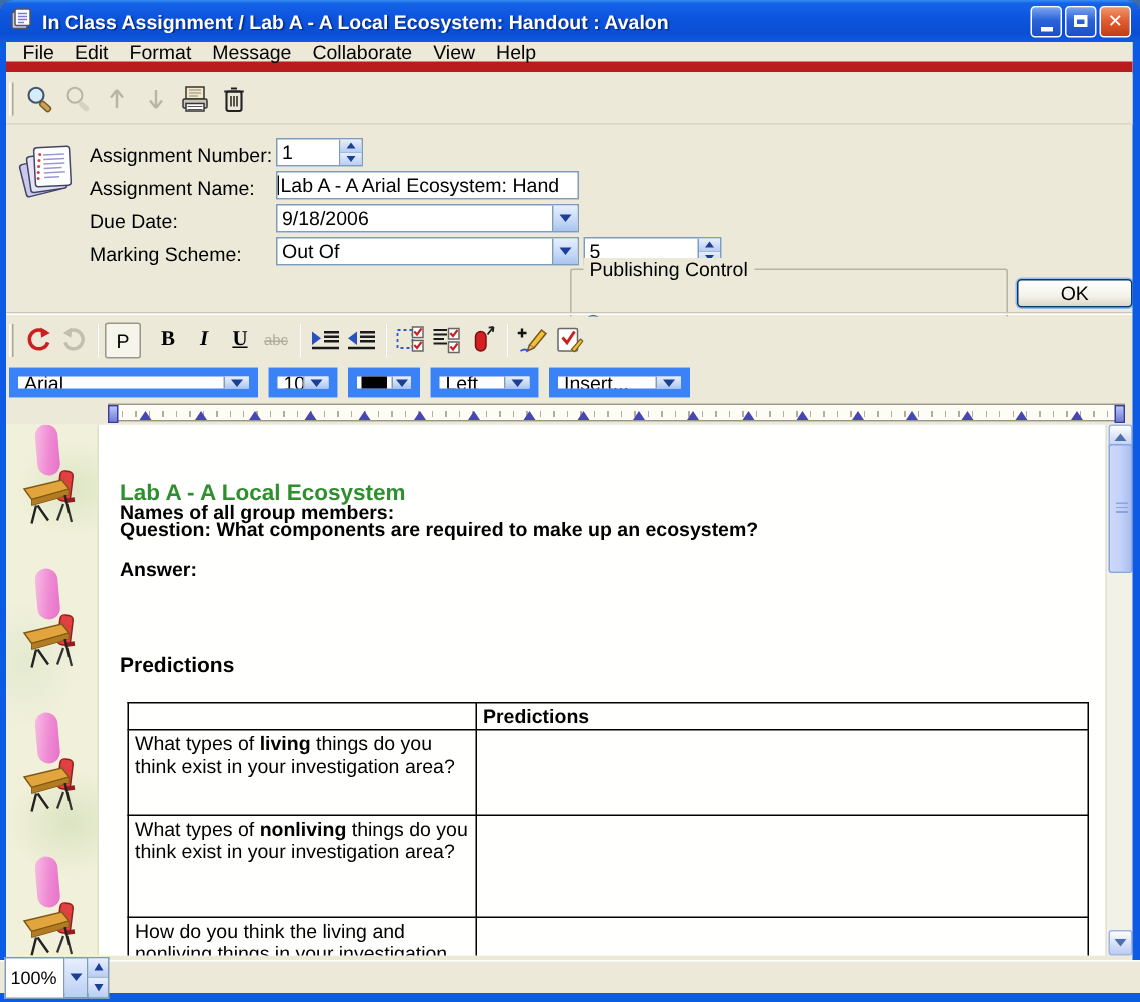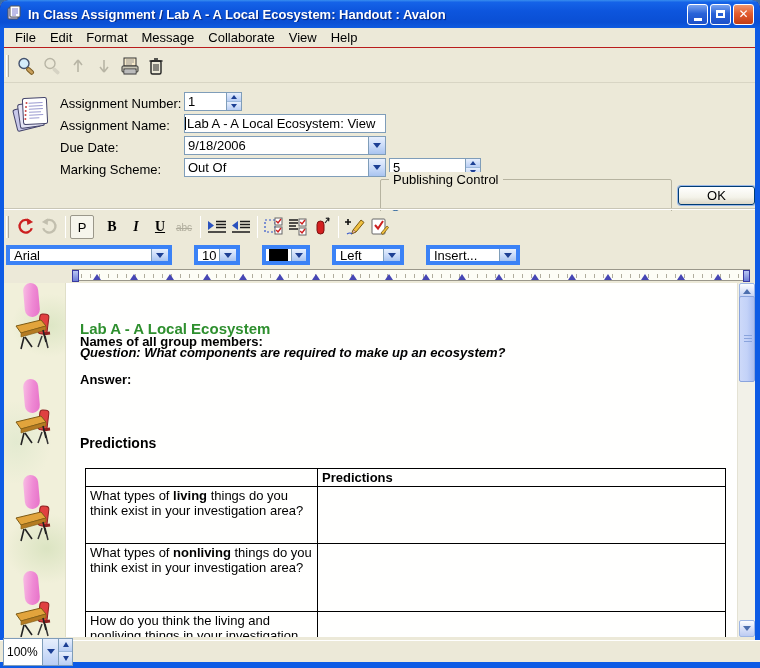--- a/index.html
+++ b/index.html
@@ -18,21 +18,21 @@
   #title-text{color:#fff;font-weight:bold;font-size:13px;margin-left:6px;flex:1;
     text-shadow:1px 1px 1px #00227a;white-space:nowrap;overflow:hidden;}
   .winbtn{width:21px;height:21px;border-radius:3px;margin-left:2px;display:flex;align-items:center;justify-content:center;
     border:1px solid #fff;color:#fff;font-size:12px;font-weight:bold;line-height:1;}
   .winbtn.blue{background:linear-gradient(180deg,#7ba4ef 0%,#2a63d8 45%,#1c50c8 100%);}
   .winbtn.red{background:linear-gradient(180deg,#f0966d 0%,#e25d30 45%,#c33d15 100%);}
   .glyph-min{width:8px;height:3px;background:#fff;margin-top:10px;}
   .glyph-max{width:9px;height:8px;border:2px solid #fff;border-top-width:3px;}
   
   #menubar{position:absolute;left:4px;top:28px;width:751px;height:20px;background:#ece9d8;
-    display:flex;align-items:center;padding-left:4px;border-bottom:1px solid #b91c1c;z-index:55;}
+    display:flex;align-items:center;padding-left:4px;border-bottom:7px solid #b91c1c;z-index:55;}
   .menu-item{font-size:13px;color:#000;padding:2px 7px;cursor:default;}
   
   .grip{width:3px;height:22px;border-left:1px solid #fff;border-right:1px solid #aca899;margin:0 4px 0 2px;}
   #toolbar-main{position:absolute;left:4px;top:49px;width:751px;height:34px;background:#ece9d8;
     display:flex;align-items:center;border-bottom:1px solid #d8d5c4;z-index:55;}
   .tbtn{width:26px;height:26px;display:flex;align-items:center;justify-content:center;border:1px solid transparent;}
   .tbtn svg{display:block;}
   
   #form-panel{position:absolute;left:4px;top:83px;width:751px;height:124px;background:#ece9d8;z-index:40;}
   .flabel{position:absolute;font-size:13px;color:#000;white-space:nowrap;}
@@ -59,21 +59,21 @@
     align-items:center;justify-content:center;box-shadow:0 0 0 1px #9ab8e8;}
   #divider{position:absolute;left:4px;top:208px;width:751px;height:2px;border-top:1px solid #c9c6b6;border-bottom:1px solid #fff;z-index:40;}
   
   #ed-toolbar{position:absolute;left:4px;top:211px;width:751px;height:32px;background:#ece9d8;display:flex;align-items:center;z-index:40;}
   .sep{width:1px;height:22px;background:#aca899;border-right:1px solid #fff;margin:0 4px;}
   .ebtn{min-width:24px;height:24px;display:flex;align-items:center;justify-content:center;font-size:13px;padding:0 2px;}
   .ebtn.letter{font-family:"Liberation Serif","DejaVu Serif",serif;font-weight:bold;font-size:14px;}
   .ebtn.toggled{border:1px solid #9a978a;background:#f6f5ec;border-radius:2px;font-family:"Liberation Sans",sans-serif;font-weight:normal;}
   .gray{color:#b0ad9d;}
   #font-toolbar{position:absolute;left:4px;top:243px;width:751px;height:24px;background:#ece9d8;display:flex;align-items:center;padding-left:2px;z-index:40;}
-  .combo{height:20px;background:#fff;border:4px solid #3b82f6;font-size:13px;display:flex;align-items:center;margin-right:22px;overflow:hidden;}
+  .combo{height:20px;background:#fff;border:6px solid #3b82f6;font-size:13px;display:flex;align-items:center;margin-right:7px;overflow:hidden;}
   .combo .val{padding:0 4px;white-space:nowrap;overflow:hidden;flex:1;}
   .swatch{width:22px;height:12px;background:#000;margin:0 3px;}
   
   #ruler{position:absolute;left:4px;top:267px;width:751px;height:16px;background:#ece9d8;z-index:40;}
   #ruler-track{position:absolute;left:68px;top:2px;width:678px;height:12px;background:#fdfdf6;border:1px solid #9a978a;
     background-image:repeating-linear-gradient(90deg,transparent 0 8px,#b0ad9d 8px 9px);background-size:100% 40%;background-position:0 60%;background-repeat:no-repeat;}
   .tabstop{position:absolute;bottom:0;width:0;height:0;border-left:4px solid transparent;border-right:4px solid transparent;border-bottom:6px solid #4646b4;}
   .ind-marker{position:absolute;top:0;width:7px;height:12px;background:linear-gradient(180deg,#b9c6f2,#6d7ed8);border:1px solid #3a3aa0;}
   
   #doc{position:absolute;left:4px;top:283px;width:733px;height:354px;background:#fff;overflow:hidden;z-index:30;}
@@ -249,21 +249,21 @@
           </div>
           <div>
             <span class="tri-dn"></span>
           </div>
         </span>
     </div>
 
     <span class="flabel" style="left:56px;top:35px;">Assignment Name:</span>
     <div class="xp-field" style="left:180px;top:31px;width:202px;height:19px;">
       <span style="width:1px;height:13px;background:#000;flex:0 0 1px;"></span>
-      <span class="val" style="padding-left:1px;">Lab A - A Local Ecosystem: View</span>
+      <span class="val" style="padding-left:1px;">Lab A - A Arial Ecosystem: Hand</span>
     </div>
 
     <span class="flabel" style="left:56px;top:57px;">Due Date:</span>
     <div class="xp-field" style="left:180px;top:53px;width:202px;height:19px;">
       <span class="val">9/18/2006</span>
       <span class="combo-arrow">
           <span class="tri-dn"></span>
         </span>
     </div>
 
@@ -475,21 +475,21 @@
         <span class="capsule"></span>
         <svg class="desk" width="44" height="44">
             <use href="#desk-sym"></use>
           </svg>
       </div>
     </div>
 
     <div id="doc-content">
       <div id="doc-title">Lab A - A Local Ecosystem</div>
       <div class="doc-line" style="top:35px;margin-top:16px;">Names of all group members:</div>
-      <div class="doc-line" style="top:62px;font-style:italic;">Question: What components are required to make up an ecosystem?</div>
+      <div class="doc-line" style="top:62px;">Question: What components are required to make up an ecosystem?</div>
       <div class="doc-line" style="top:89px;">Answer:</div>
       <div id="pred-head">Predictions</div>
 
       <table id="doc-table">
         <tbody>
             <tr>
           <th class="c1" style="height:18px;"></th>
           <th>Predictions</th>
         </tr>
         <tr>

